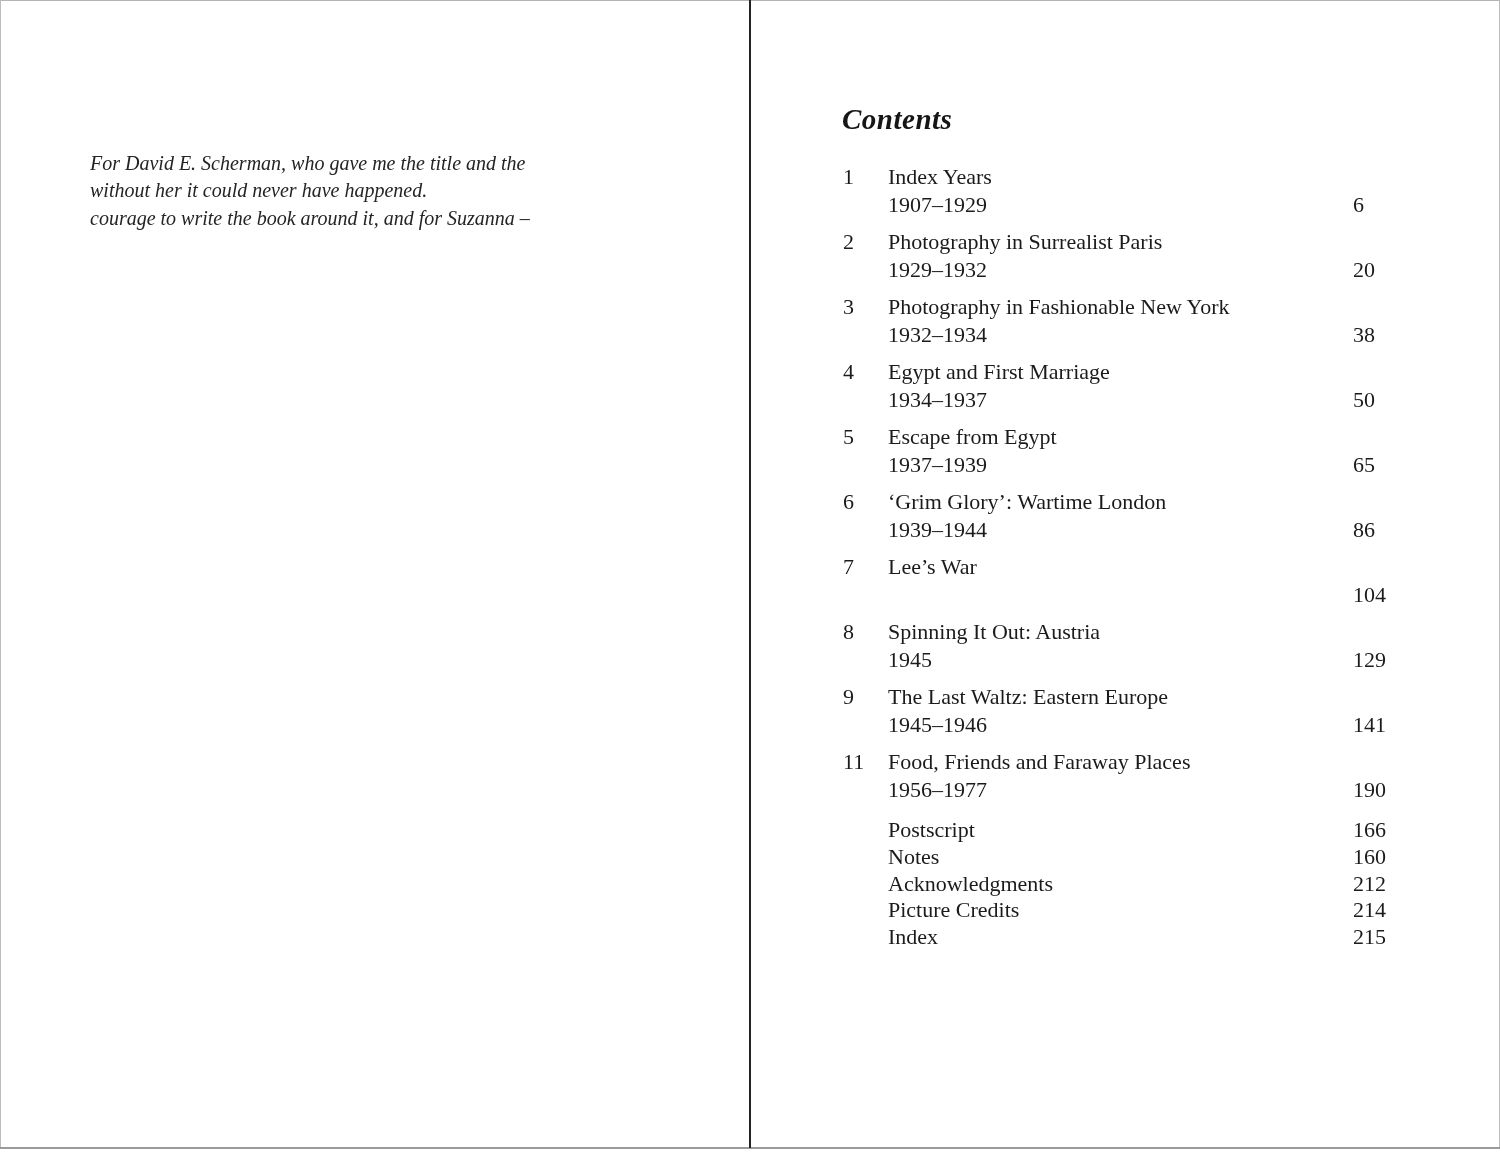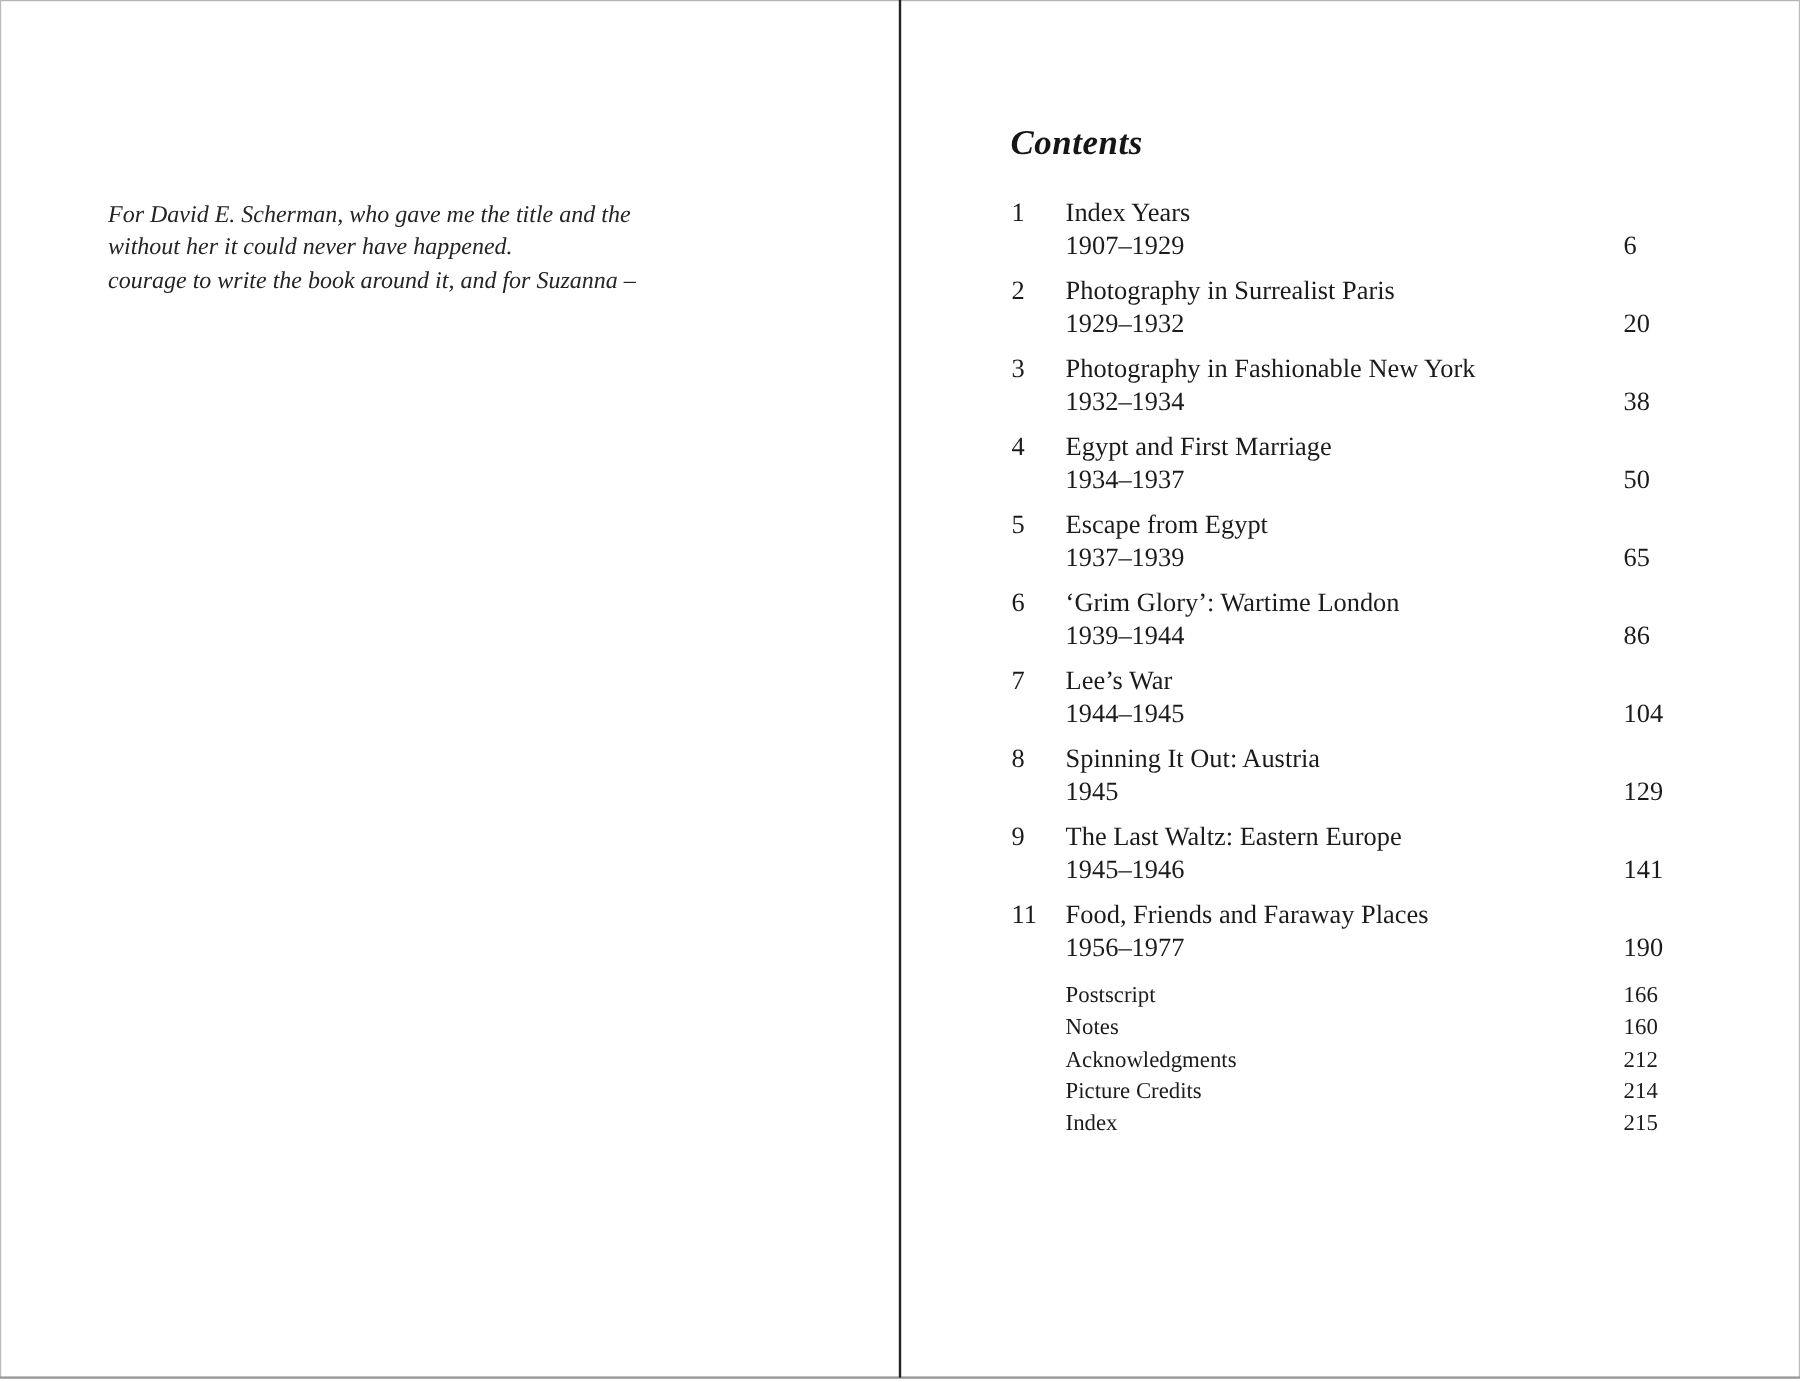--- a/index.html
+++ b/index.html
@@ -22,21 +22,21 @@
   .frame-right  { position:absolute; left:1499px; top:0; width:1px; height:1148px; background:#bcbcbc; }
   
   .bottom-rule  { position:absolute; left:0; top:1147px; width:1500px; height:2px; background:#9a9a9a; }
   
   .gutter-line  { position:absolute; left:749px; top:0; width:2px; height:1148px; background:#232323; }
 
   
   .dedication {
     position: absolute;
     left: 90px;
-    top: 166px;
+    top: 150px;
     width: 470px;
     font-style: italic;
     font-size: 20px;
     line-height: 27.3px;
     color: #242424;
   }
 
   
   .toc-title {
     position: absolute;
@@ -64,21 +64,21 @@
   }
   .entry .num    { grid-column: 1; grid-row: 1; }
   .entry .title  { grid-column: 2; grid-row: 1; }
   .entry .years  { grid-column: 2; grid-row: 2; }
   .entry .pageno { grid-column: 3; grid-row: 2; align-self: end; }
 
   .back-matter {
     margin-top: 13px;
     display: grid;
     grid-template-columns: 45px 465px 1fr;
-    font-size: 19px;
+    font-size: 22px;
     line-height: 26.8px;
   }
   .back-matter .label  { grid-column: 2; }
   .back-matter .pageno { grid-column: 3; }
 </style>
 </head>
 <body>
 
 <div class="canvas">
   <div class="frame-top"></div>
@@ -135,21 +135,20 @@
     <div class="entry">
       <span class="num">6</span>
       <span class="title">‘Grim Glory’: Wartime London</span>
       <span class="years">1939–1944</span>
       <span class="pageno">86</span>
     </div>
 
     <div class="entry">
       <span class="num">7</span>
       <span class="title">Lee’s War</span>
-      <span class="years">1944–1945</span>
       <span class="pageno">104</span>
     </div>
 
     <div class="entry">
       <span class="num">8</span>
       <span class="title">Spinning It Out: Austria</span>
       <span class="years">1945</span>
       <span class="pageno">129</span>
     </div>
 

